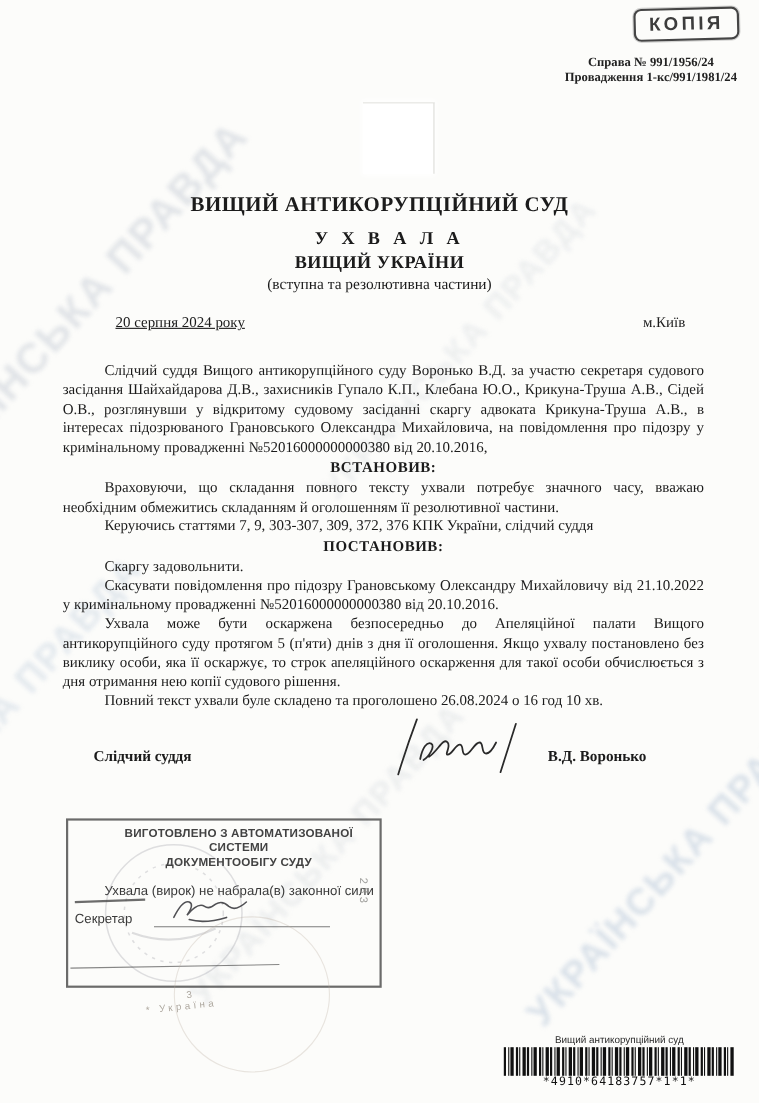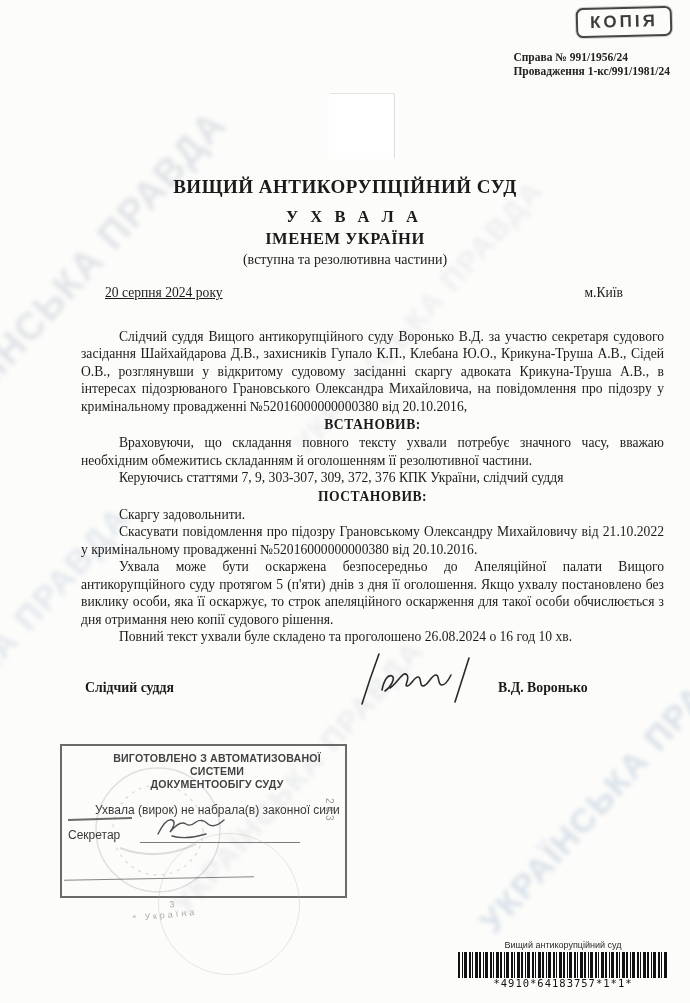--- a/index.html
+++ b/index.html
@@ -22,21 +22,21 @@
   
   .copy-stamp{
     position:absolute; top:7px; right:18px; transform:rotate(-1.5deg);
     border:2.5px solid #454545; border-radius:7px; padding:3px 12px;
     font-family:"Liberation Sans", sans-serif; font-weight:bold;
     font-size:17px; letter-spacing:3px; color:#3c3c3c;
     box-shadow:0 0 0 1px rgba(90,90,90,0.25);
   }
   
   .case-refs{
-    position:absolute; top:50px; right:20px; text-align:left;
+    position:absolute; top:50px; right:20px; text-align:center;
     font-size:11.5px; font-weight:600; line-height:14px; color:#222;
   }
   
   .emblem-box{
     position:absolute; left:330px; top:93px; width:64px; height:64px;
     background:#ffffff; border-top:1px solid #e3e3df; border-right:1px solid #dcdcd8;
     box-shadow:0 0 5px 2px rgba(255,255,255,0.9);
   }
   
   .doc-header{ position:absolute; left:0; top:176px; width:100%; text-align:center; }
@@ -47,21 +47,21 @@
   
   .date-row{
     position:absolute; left:57px; top:285px; width:576px;
     display:flex; justify-content:space-between; font-size:13.6px;
   }
   .date-row .date{ margin-left:48px;text-decoration:underline; }
   .date-row .city{ margin-right:10px; }
   
   .body-text{
     position:absolute; left:57px; top:328px; width:583px;
-    font-size:13.6px; line-height:17.4px; text-align:justify;margin-left:24px;
+    font-size:13.6px; line-height:17.4px; text-align:justify;
   }
   .body-text p{ margin:0; text-indent:38px; }
   .body-text .heading{
     text-align:center; text-indent:0; font-weight:bold; letter-spacing:0.5px;
     margin:1px 0;
   }
   
   .sig-role{ position:absolute; left:85px; top:680px; font-size:13.8px; font-weight:bold; }
   .sig-name{ position:absolute; left:498px; top:680px; font-size:13.8px; font-weight:bold; }
   .sig-svg{ position:absolute; left:352px; top:648px; }
@@ -141,21 +141,21 @@
   <div class="case-refs">
     <div>Справа № 991/1956/24</div>
     <div>Провадження 1-кс/991/1981/24</div>
   </div>
 
   <div class="emblem-box"></div>
 
   <div class="doc-header">
     <div class="court-name">ВИЩИЙ АНТИКОРУПЦІЙНИЙ СУД</div>
     <div class="doc-type">У Х В А Л А</div>
-    <div class="in-name">ІМЕНЕМ УКРАЇНИ</div>
+    <div class="in-name">ВИЩИЙ УКРАЇНИ</div>
     <div class="subtitle">(вступна та резолютивна частини)</div>
   </div>
 
   <div class="date-row">
     <span class="date">20 серпня 2024 року</span>
     <span class="city">м.Київ</span>
   </div>
 
   <div class="body-text">
     <p>Слідчий суддя Вищого антикорупційного суду Воронько В.Д. за участю секретаря судового засідання Шайхайдарова Д.В., захисників Гупало К.П., Клебана Ю.О., Крикуна-Труша А.В., Сідей О.В., розглянувши у відкритому судовому засіданні скаргу адвоката Крикуна-Труша А.В., в інтересах підозрюваного Грановського Олександра Михайловича, на повідомлення про підозру у кримінальному провадженні №52016000000000380 від 20.10.2016,</p>

